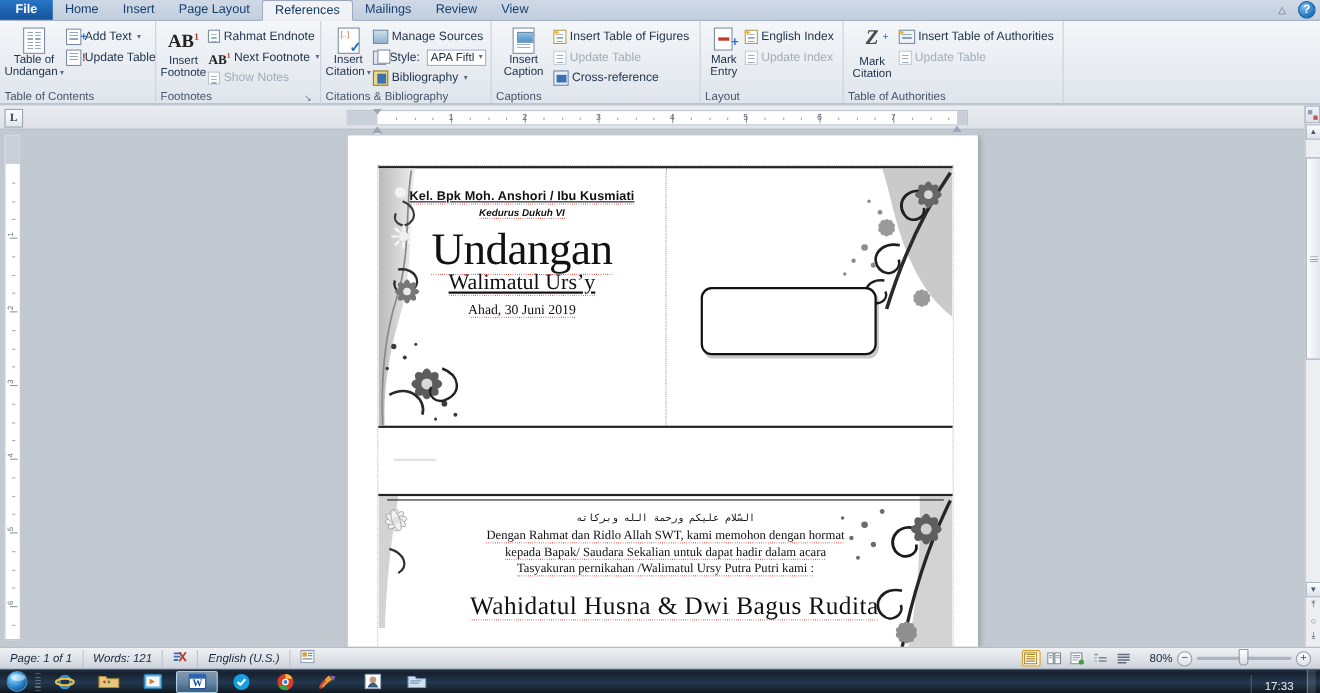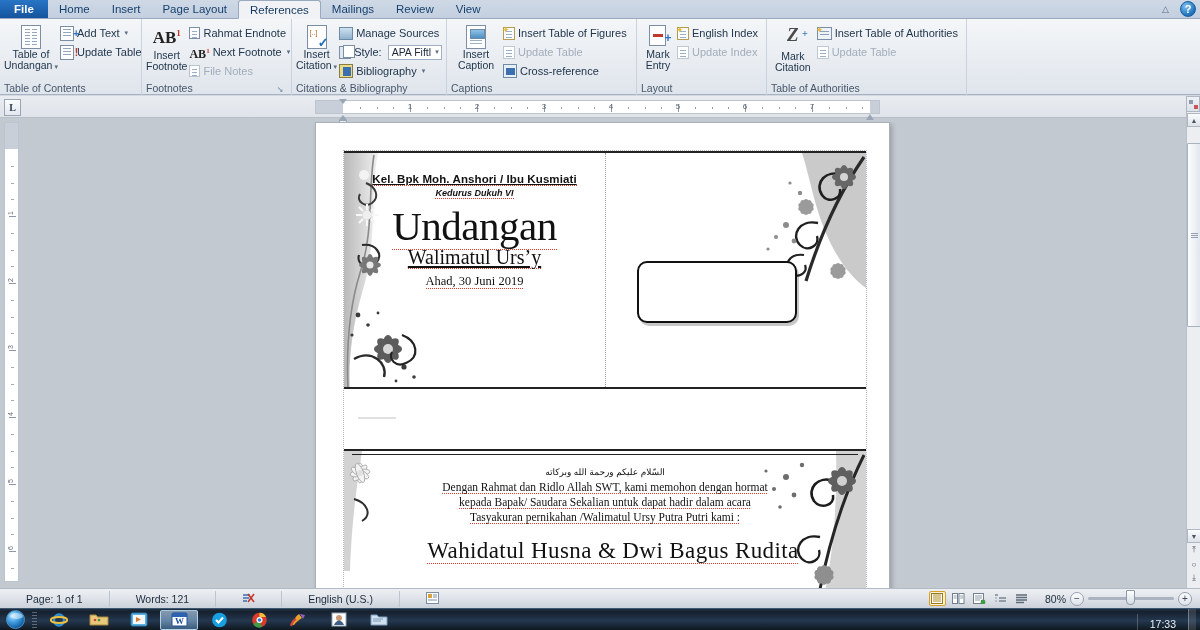--- a/index.html
+++ b/index.html
@@ -309,21 +309,21 @@
   }
   .gap-line { position:absolute; left:14px; top:24px; width:38px; height:2px; background:#e0e0e0;}
   
   .card2 {
     position:absolute; left:0; top:298px; width:100%; bottom:0;
     border-top:2px solid #222; background:#fff; overflow:hidden;
   }
   .c2-inner { position:absolute; left:8px; top:3px; right:8px; bottom:0; border-top:1px solid #222; }
   .arabic {
     text-align:center; margin-top:12px; font-size:9px; color:#111;
-    font-family:Liberation Sans, sans-serif; letter-spacing:-.2px;
+    font-family:Liberation Mono, monospace; letter-spacing:-.2px;
   }
   .body-par {
     text-align:center; margin-top:3px;
     font-family:"Liberation Serif",serif; font-size:11.5px; color:#111;
     line-height:15px; padding:0 26px;
   }
   .couple {
     text-align:center; margin-top:13px;
     font-family:"Liberation Serif",serif; font-size:23px; color:#111;
     letter-spacing:.4px;
@@ -369,22 +369,22 @@
     border:1px solid #aeb7c2;
     display:flex;align-items:center;justify-content:center;
   }
   
   .statusbar {
     position:absolute; left:0; bottom:22px; right:0; height:20px;
     background: linear-gradient(to bottom,#eef0f3 0%,#dfe3e9 50%,#ccd2da 100%);
     border-top:1px solid #b2bac5;
     display:flex; align-items:center; font-size:10.5px; color:#1b2a3a;
   }
-  .sb-item { padding:0 26px; height:16px; display:flex;align-items:center; gap:4px; cursor:default;
-    border-right:1px solid #bcc4ce; white-space:nowrap;}
+  .sb-item { padding:0 9px; height:16px; display:flex;align-items:center; gap:4px; cursor:default;
+    border-right:1px solid #bcc4ce; white-space:nowrap;font-style:italic;}
   .sb-item.nb { border-right:none; }
   .sb-right { margin-left:auto; display:flex; align-items:center; gap:4px; padding-right:8px;}
   .viewbtn {
     width:17px;height:15px; display:flex;align-items:center;justify-content:center;
     cursor:default;
   }
   .viewbtn.active { border:1px solid #d4a02a; background:#fdf3d4; border-radius:2px;}
   .zoom-slider { display:flex; align-items:center; gap:0; }
   .zs-track { width:86px;height:3px;background:#aab3bf; position:relative; border-radius:2px;}
   .zs-handle {
@@ -505,21 +505,21 @@
           <span class="ic ic-sq" style="width:11px;height:12px"></span>
           <span>Rahmat Endnote</span>
         </div>
         <div class="smallbtn">
           <span class="ic-ab2">AB<sup>1</sup></span>
           <span>Next Footnote</span>
           <span class="car">▾</span>
         </div>
         <div class="smallbtn dim">
           <span class="ic ic-sq" style="width:11px;height:12px;border-color:#b9c2cd"></span>
-          <span>File Notes</span>
+          <span>Show Notes</span>
         </div>
       </div>
     </div>
     <div class="rgroup-label">
       <span>Footnotes</span>
       <span class="dlg-launch">↘</span>
     </div>
   </div>
 
   <div class="rgroup" style="width:155px">

